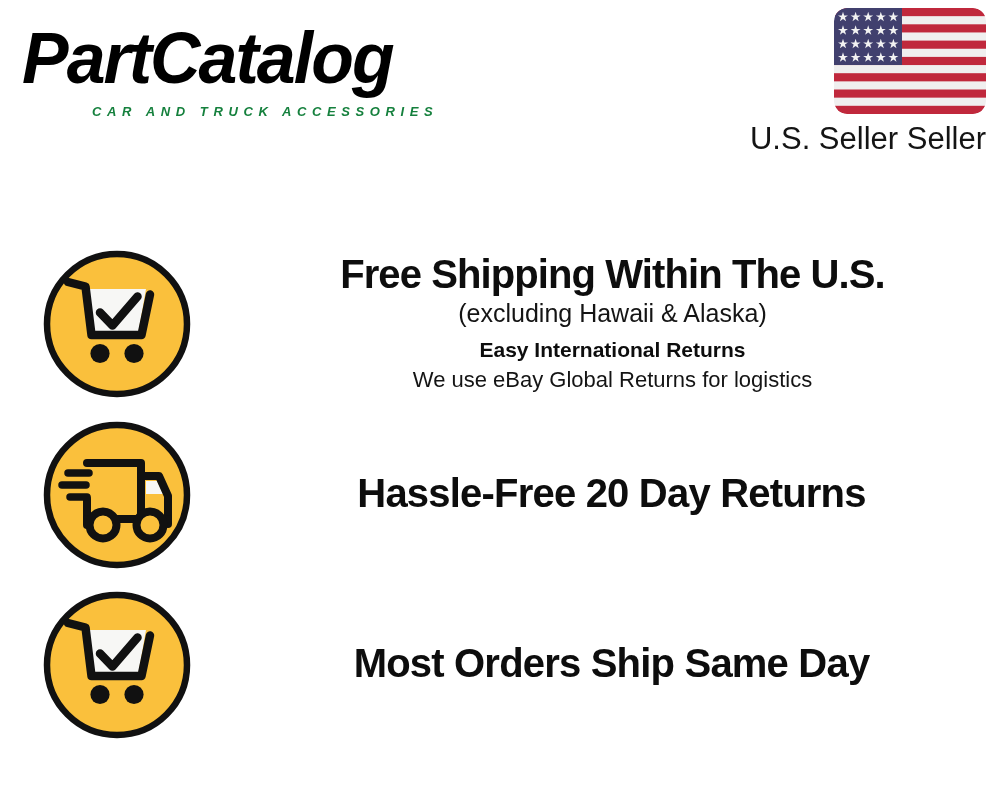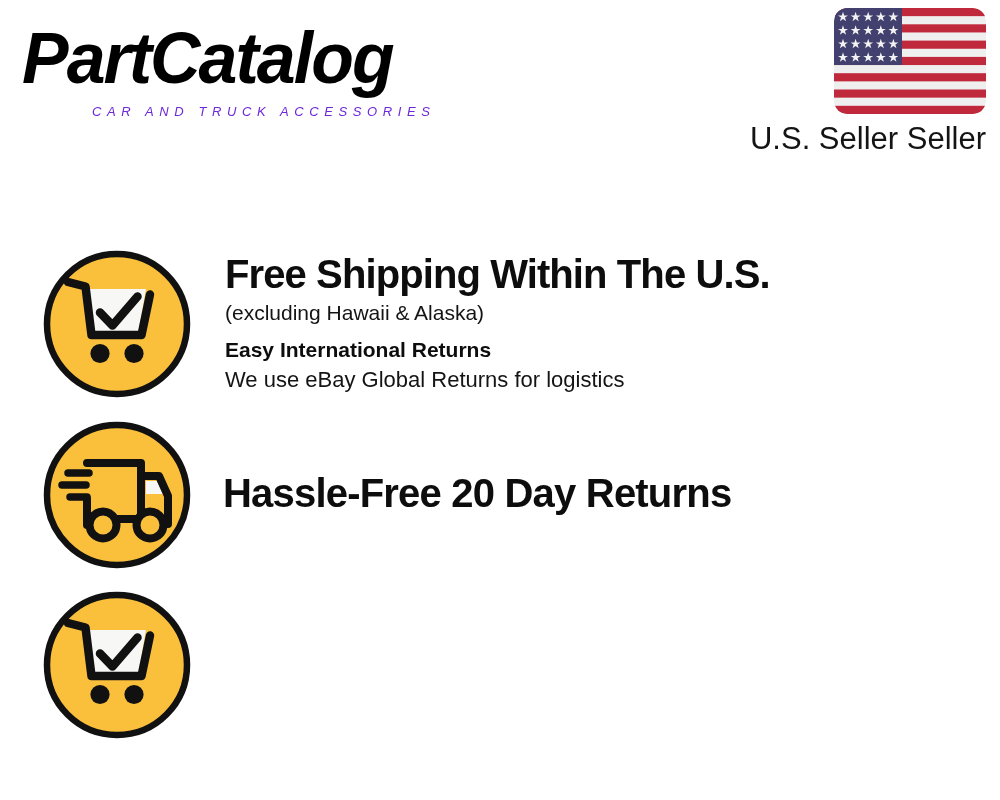--- a/index.html
+++ b/index.html
@@ -46,25 +46,25 @@
     color: #000000;
     transform: scaleX(0.97);
     transform-origin: left top;
     white-space: nowrap;
   }
   #brand-tagline {
     position: absolute;
     left: 70px;
     top: 82px;
     font-family: "Liberation Sans", sans-serif;
-    font-weight: normal;
+    font-weight: bold;
     font-style: italic;
     font-size: 13px;
     letter-spacing: 5.6px;
-    color: #6d28d9;
+    color: #15803d;
     white-space: nowrap;
     text-align: right;
   }
 
   #seller-badge {
     position: absolute;
     right: 14px;
     top: 8px;
     width: 268px;
     text-align: right;
@@ -95,20 +95,21 @@
     left: 0;
     top: 175px;
     width: 1000px;
   }
   .feature-row {
     position: absolute;
     left: 0;
     width: 1000px;
     display: flex;
     align-items: center;
+    text-align: center;
   }
   #feature-row-0 { top: 74px;  height: 150px; }
   #feature-row-1 { top: 245px; height: 148px; }
   #feature-row-2 { top: 415px; height: 148px; }
 
   .feature-icon {
     flex: 0 0 auto;
     width: 150px;
     height: 150px;
     margin-left: 42px;
@@ -129,21 +130,21 @@
     font-size: 40px;
     line-height: 46px;
     letter-spacing: -0.9px;
     color: #0d0d0d;
     white-space: nowrap;
   }
   .feature-sub {
     display: block;
     font-family: "Liberation Sans", sans-serif;
     font-weight: normal;
-    font-size: 21px;
+    font-size: 25px;
     line-height: 32px;
     color: #141414;
     white-space: nowrap;
   }
   .feature-subhead {
     display: block;
     margin-top: 7px;
     font-family: "Liberation Sans", sans-serif;
     font-weight: bold;
     font-size: 21px;
@@ -292,15 +293,18 @@
         <circle cx="75" cy="75" r="70" fill="#FAC03C" stroke="#111111" stroke-width="6.5"></circle>
         <path d="M47 85 L40 40 L104 40 L96 85 Z" fill="#F7F7F5"></path>
         <g fill="none" stroke="#111111" stroke-width="8.5" stroke-linecap="round" stroke-linejoin="round">
           <path d="M26 33 L43.5 37.5 L49.5 86 L99.5 86 L108 45.5"></path>
           <path d="M58 63.5 L70.5 76.5 L95.5 47.5"></path>
         </g>
         <circle cx="58" cy="104.5" r="9.6" fill="#111111"></circle>
         <circle cx="92" cy="104.5" r="9.6" fill="#111111"></circle>
       </svg>
     </span>
+    <span class="feature-text">
+      <span class="single-title">Most Orders Ship Same Day</span>
+    </span>
   </div>
 
 </div>
 
 </body></html>

